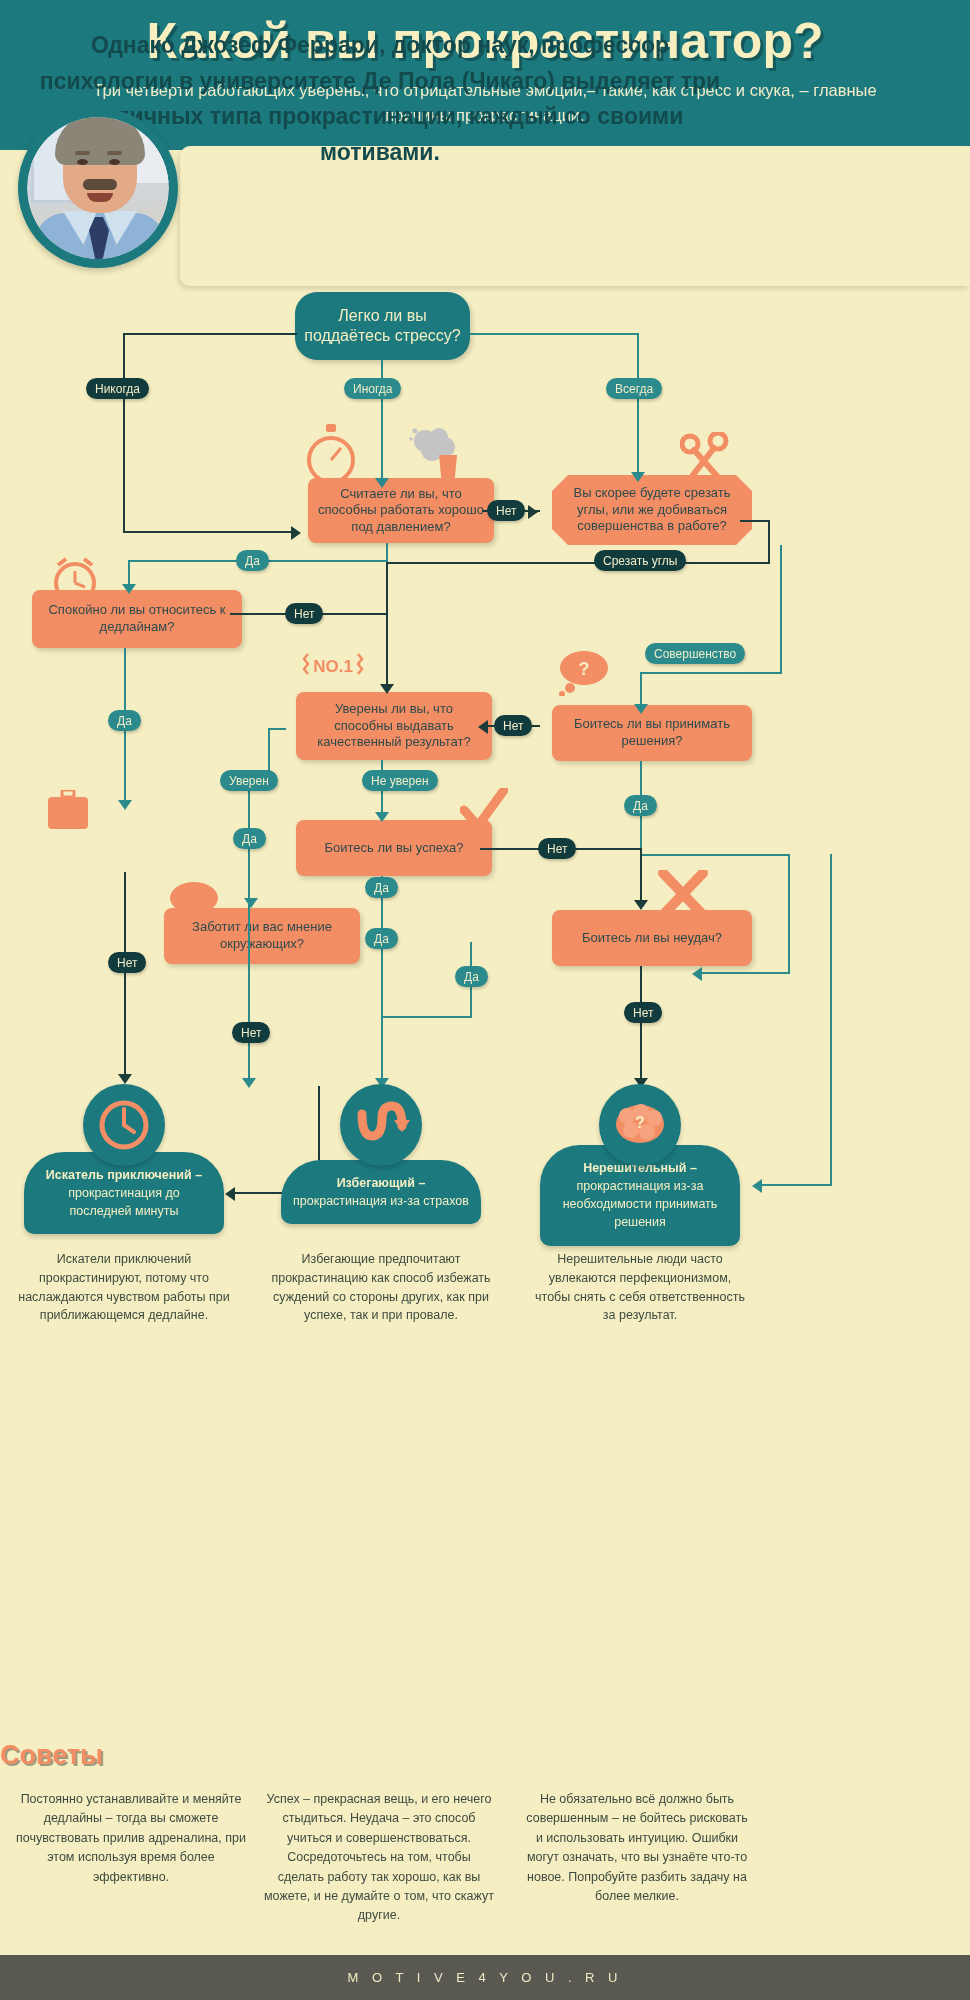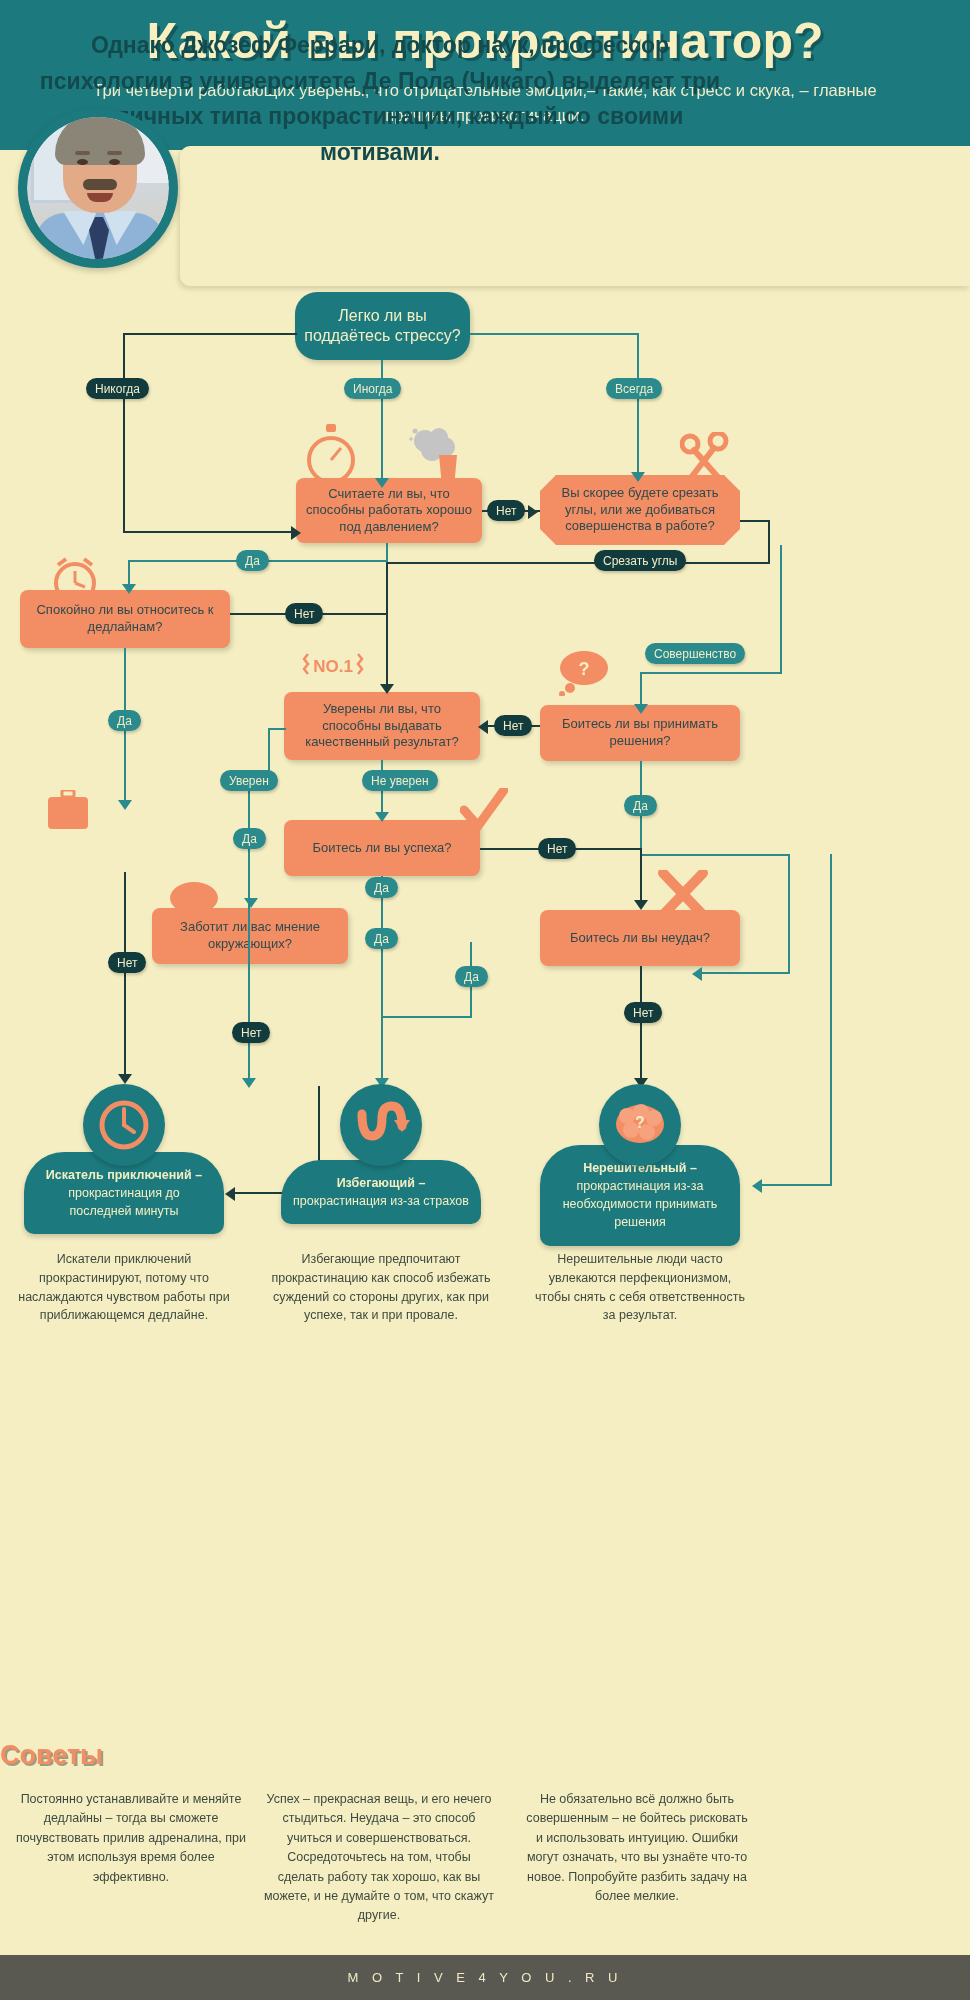--- a/index.html
+++ b/index.html
@@ -55,21 +55,21 @@
   .av-mouth { position:absolute; left:60px; top:76px; width:26px; height:9px; border-radius:0 0 14px 14px; background:#8a4335; }
   .av-shirt { position:absolute; left:8px; top:96px; width:130px; height:64px; border-radius:30px 30px 0 0; background:#8fb3d6; }
   .av-tie { position:absolute; left:62px; top:100px; width:20px; height:60px; background:#2c3e63; clip-path: polygon(30% 0,70% 0,100% 22%,50% 100%,0 22%); }
   .av-collarL { position:absolute; left:36px; top:94px; width:34px; height:34px; background:#cfe0ef; clip-path: polygon(0 0,100% 0,60% 100%); }
   .av-collarR { position:absolute; left:76px; top:94px; width:34px; height:34px; background:#cfe0ef; clip-path: polygon(0 0,100% 0,40% 100%); }
 
   
   .node { position: absolute; display: flex; align-items: center; justify-content: center;
           text-align: center; box-shadow: 2px 3px 5px rgba(0,0,0,0.16); }
   .node-teal { background: #1c7a7e; color: #f5eec2; border-radius: 22px; }
-  .node-orange { background: #f38e64; color: #2e4a4d; border-radius: 8px; line-height: 1.28; }
+  .node-orange { background: #f38e64; color: #2e4a4d; border-radius: 8px; line-height: 1.28; margin-left: 12px; }
   .node-orange.notch {
     border-radius: 0;
     clip-path: polygon(16px 0, calc(100% - 16px) 0, 100% 16px, 100% calc(100% - 16px),
                        calc(100% - 16px) 100%, 16px 100%, 0 calc(100% - 16px), 0 16px);
   }
 
   
   .pill { position: absolute; display: flex; align-items: center; justify-content: center;
           border-radius: 11px; font-size: 12px; color: #f2ecc8; height: 21px; padding: 0 9px;
           box-shadow: 1px 2px 3px rgba(0,0,0,0.2); white-space: nowrap; z-index: 6; }

